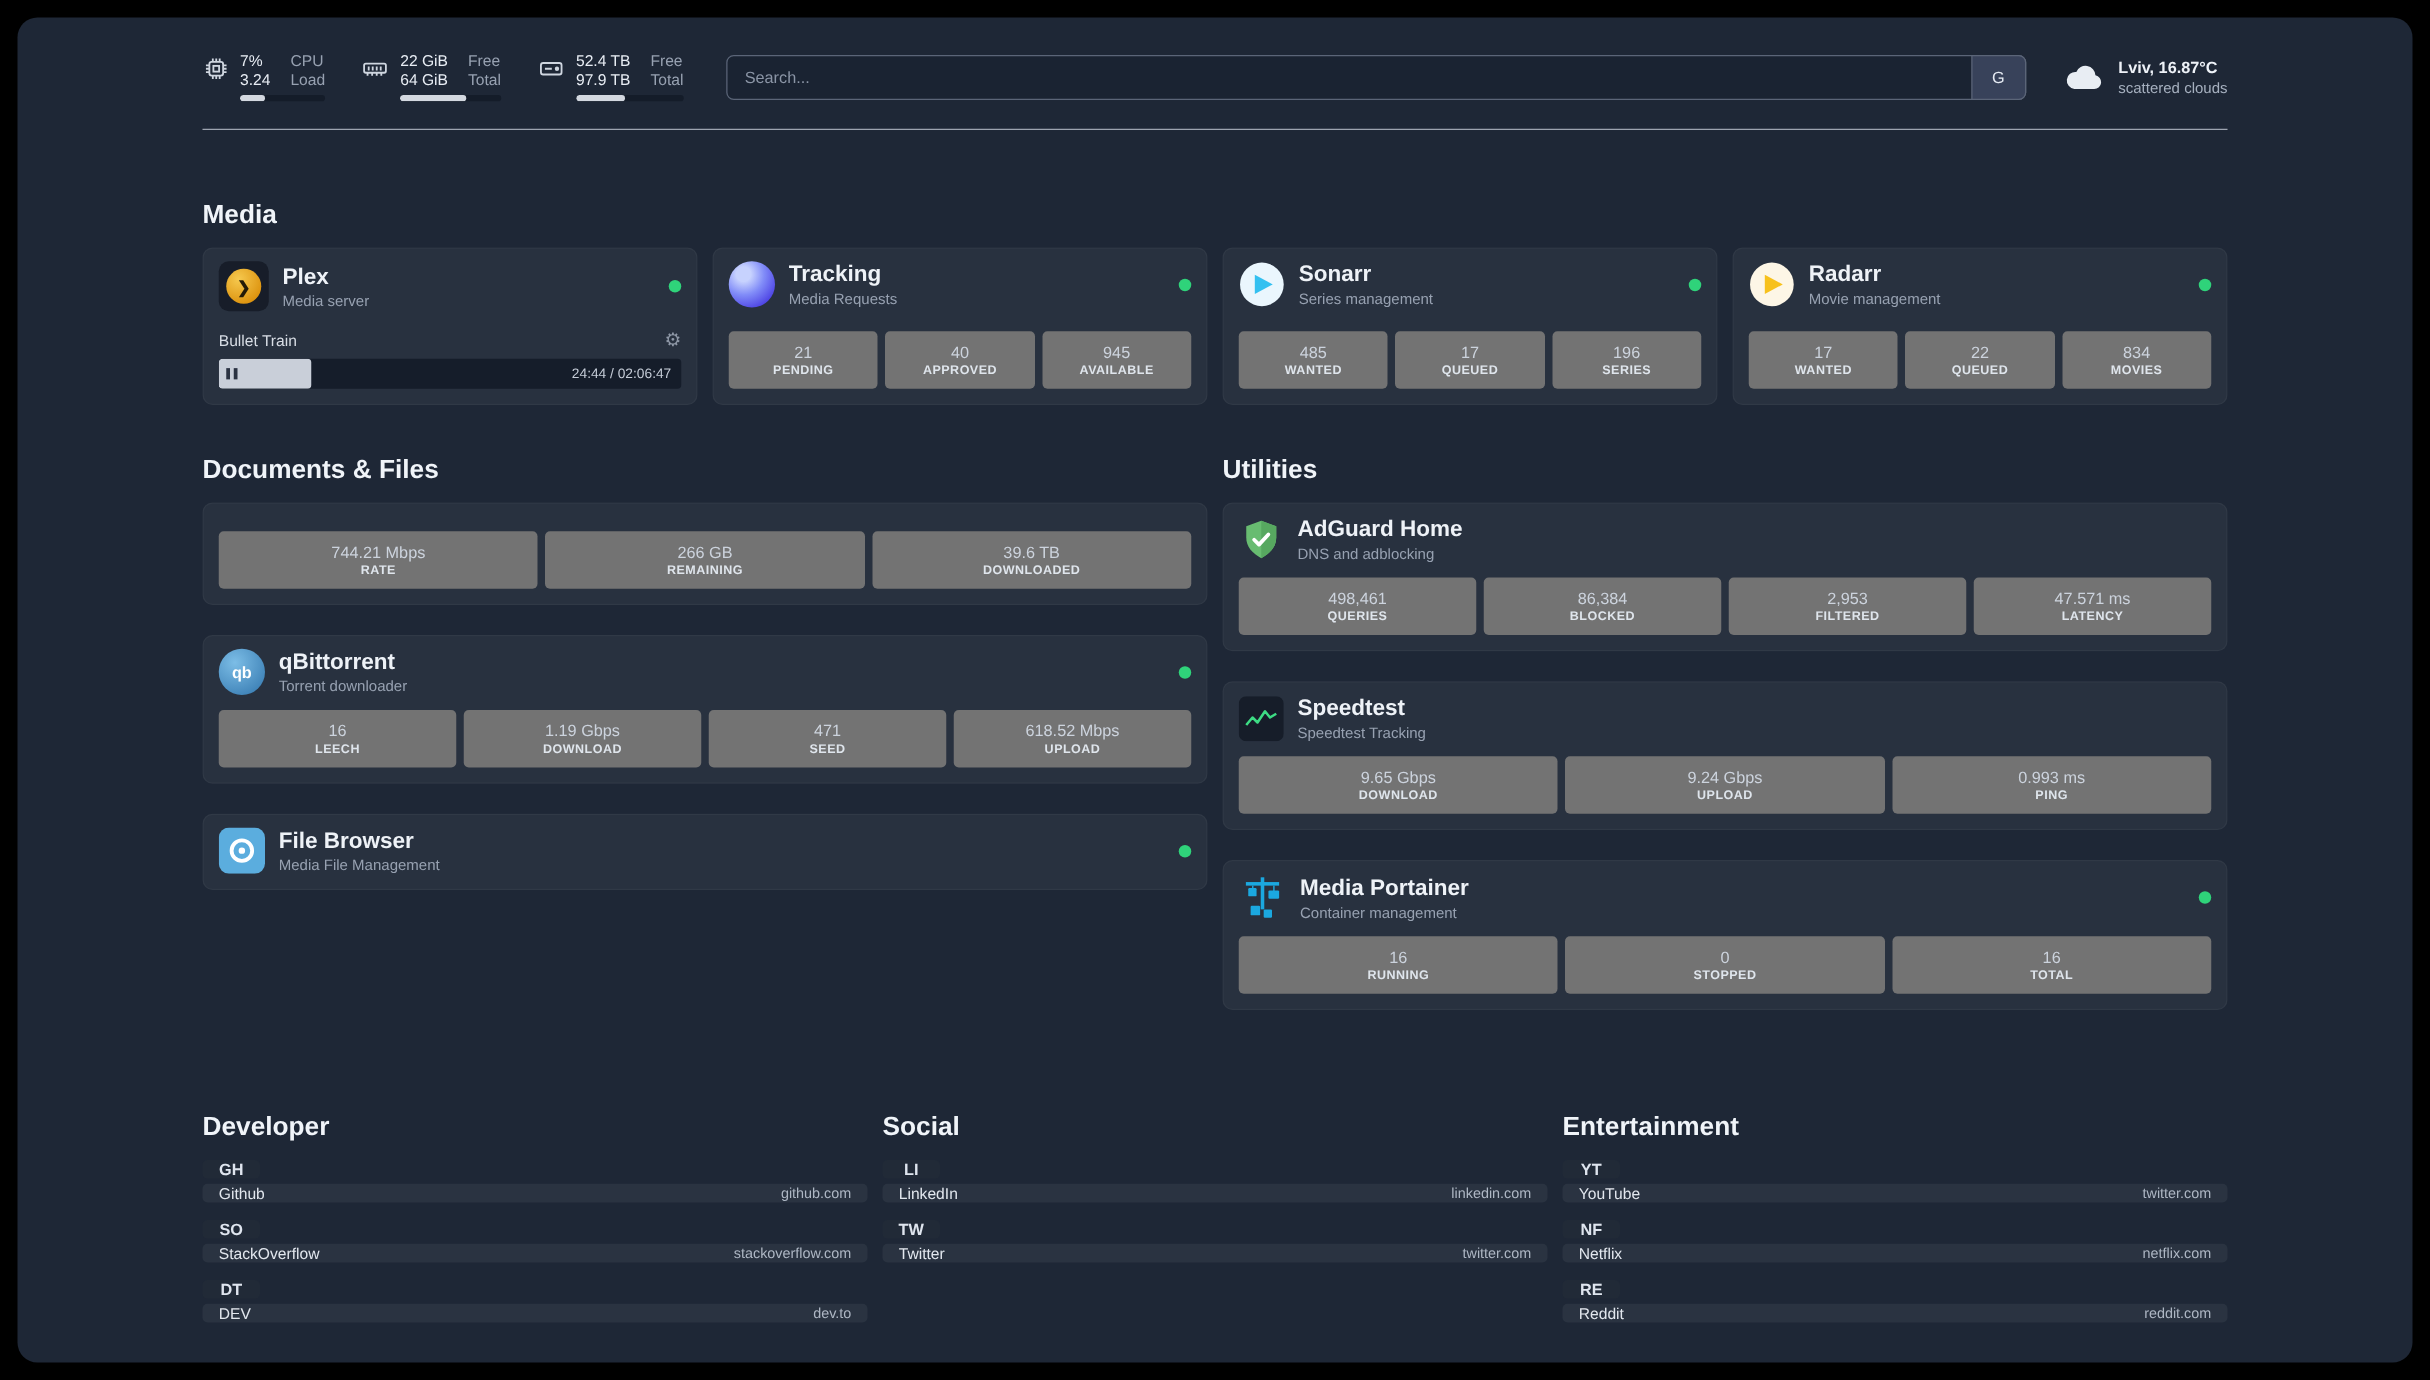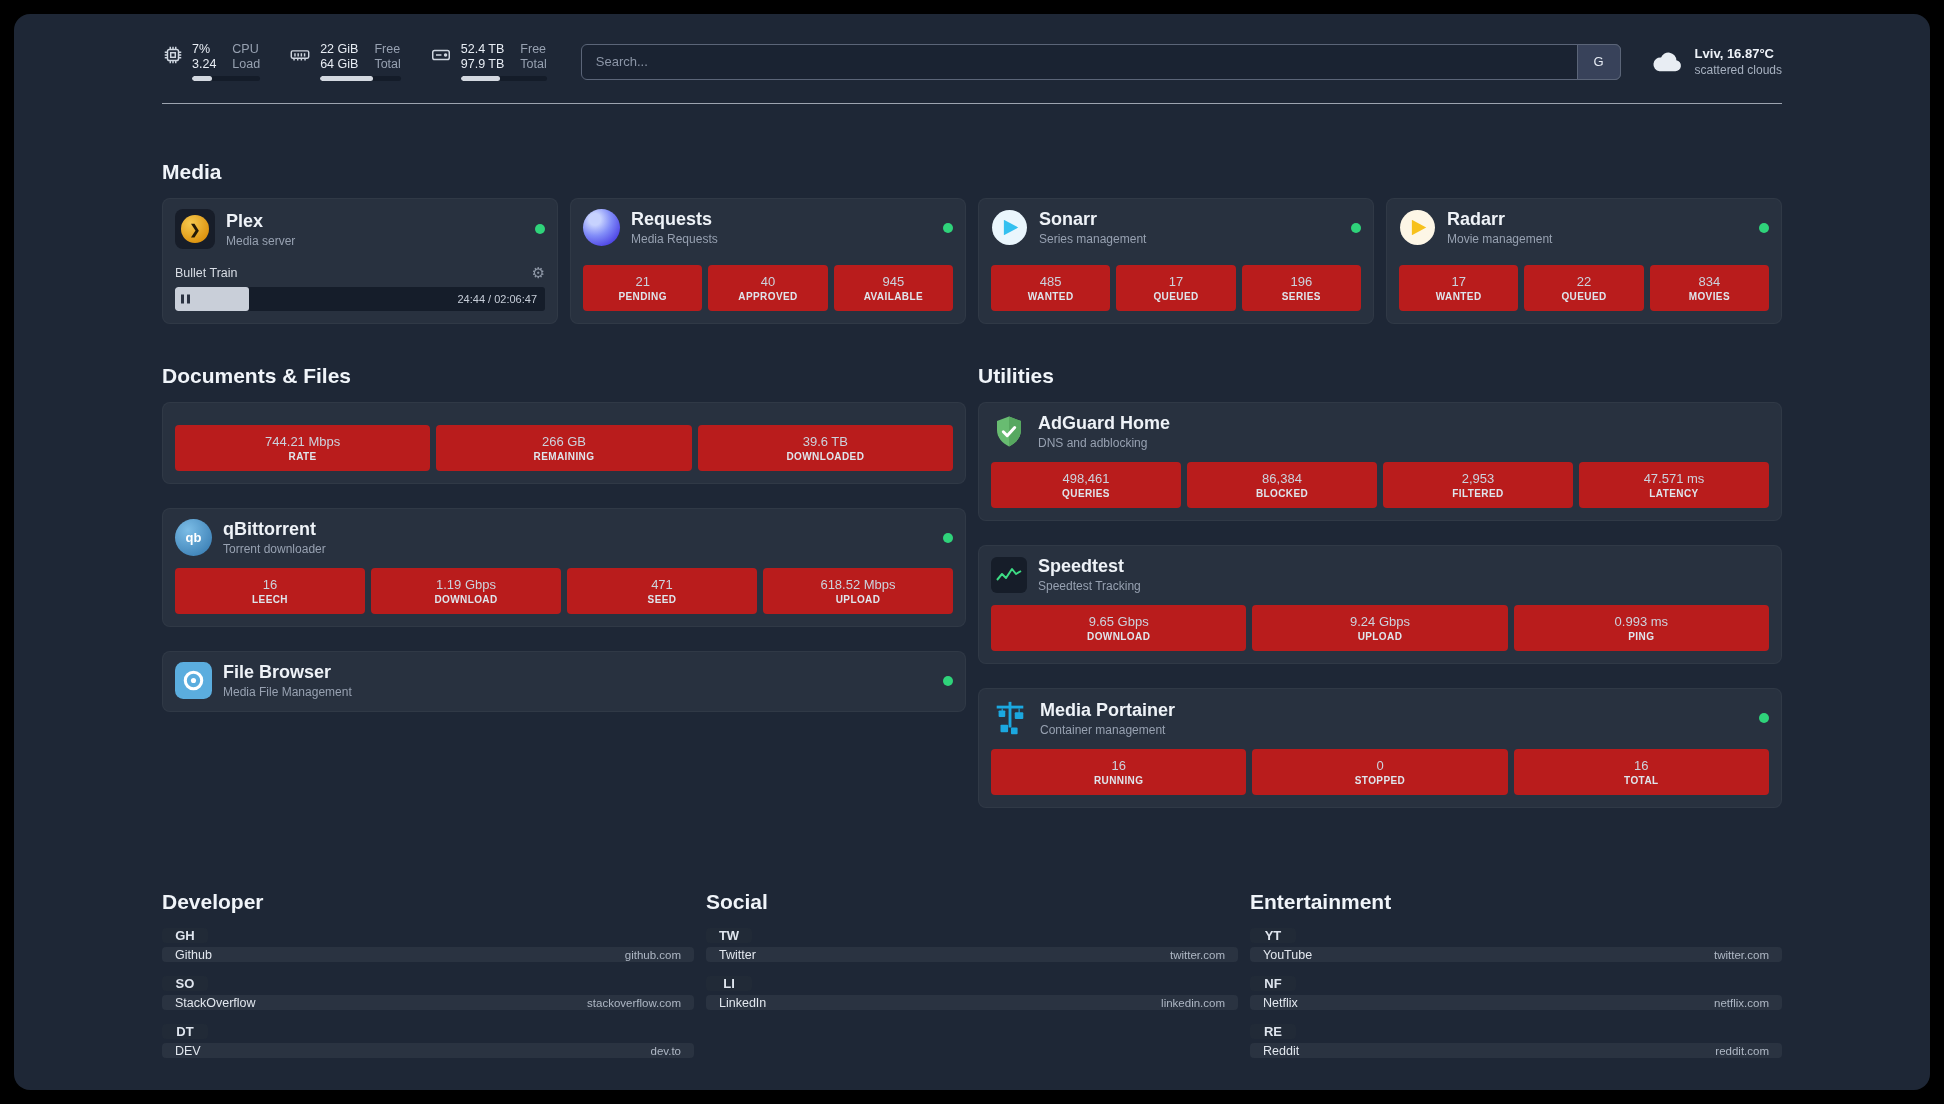--- a/index.html
+++ b/index.html
@@ -43,21 +43,21 @@
   .card-media { height:126px; display:flex; flex-direction:column; }
   .card-head { display:flex; align-items:center; gap:11px; cursor:pointer; }
   .svc-name { font-size:18px; font-weight:600; color:#eef2f7; }
   .svc-desc { font-size:12px; color:#97a1b1; margin-top:2px; }
   .dot { width:10px; height:10px; border-radius:50%; background:var(--status-online,#2fd37a); margin-left:auto; flex:none; }
 
   .tiles { display:grid; gap:6px; margin-top:12px; }
   .card-media .tiles { margin-top:auto; }
   .c3 { grid-template-columns:repeat(3,1fr); }
   .c4 { grid-template-columns:repeat(4,1fr); }
-  .tile { background:#b91c1c; border-radius:4px; height:46px; display:flex; flex-direction:column;
+  .tile { background:#737373; border-radius:4px; height:46px; display:flex; flex-direction:column;
           align-items:center; justify-content:center; gap:2px; }
   .tile-v { font-size:13px; color:#ccd3dd; }
   .tile-l { font-size:10px; font-weight:700; letter-spacing:0.4px; color:#dfe5ec; }
 
   
   .plex-body { margin-top:auto; }
   .np-row { display:flex; align-items:center; margin-bottom:7px; }
   .np-title { font-size:12.5px; color:#d8dde5; }
   .gear { margin-left:auto; color:#8e97a6; font-size:15px; line-height:1; cursor:pointer; }
   .np-bar-row { display:flex; }
@@ -211,21 +211,21 @@
             <span class="np-time">24:44 / 02:06:47</span>
           </div>
         </div>
       </div>
     </article>
 
     <article class="card card-media">
       <div class="card-head">
         <span class="ball overseerr-ball"></span>
         <div>
-          <div class="svc-name">Requests</div>
+          <div class="svc-name">Tracking</div>
           <div class="svc-desc">Media Requests</div>
         </div>
         <span class="dot"></span>
       </div>
       <div class="tiles c3">
         <div class="tile">
           <div class="tile-v">21</div>
           <div class="tile-l">PENDING</div>
         </div>
         <div class="tile">
@@ -500,31 +500,31 @@
         <span class="bm-pill">
           <span class="bm-name">DEV</span>
           <span class="bm-domain">dev.to</span>
         </span>
       </div>
     </div>
 
     <div class="bm-col">
       <h2 class="section-title">Social</h2>
       <div class="bm-row">
+        <span class="bm-abbr">LI</span>
+        <span class="bm-pill">
+          <span class="bm-name">LinkedIn</span>
+          <span class="bm-domain">linkedin.com</span>
+        </span>
+      </div>
+      <div class="bm-row">
         <span class="bm-abbr">TW</span>
         <span class="bm-pill">
           <span class="bm-name">Twitter</span>
           <span class="bm-domain">twitter.com</span>
-        </span>
-      </div>
-      <div class="bm-row">
-        <span class="bm-abbr">LI</span>
-        <span class="bm-pill">
-          <span class="bm-name">LinkedIn</span>
-          <span class="bm-domain">linkedin.com</span>
         </span>
       </div>
     </div>
 
     <div class="bm-col">
       <h2 class="section-title">Entertainment</h2>
       <div class="bm-row">
         <span class="bm-abbr">YT</span>
         <span class="bm-pill">
           <span class="bm-name">YouTube</span>

